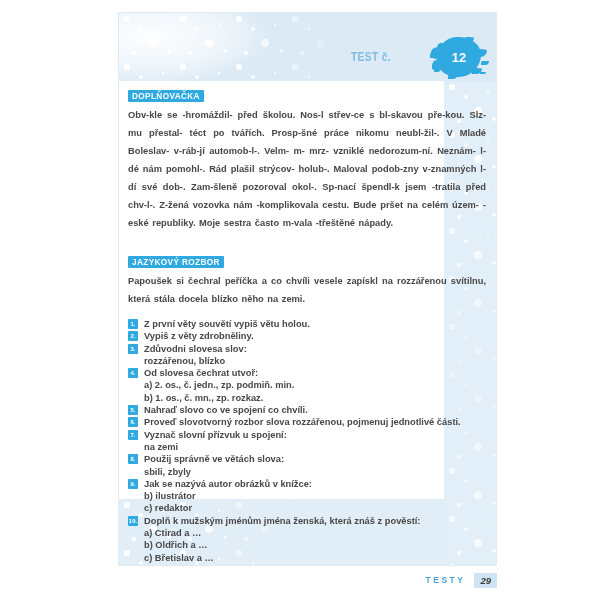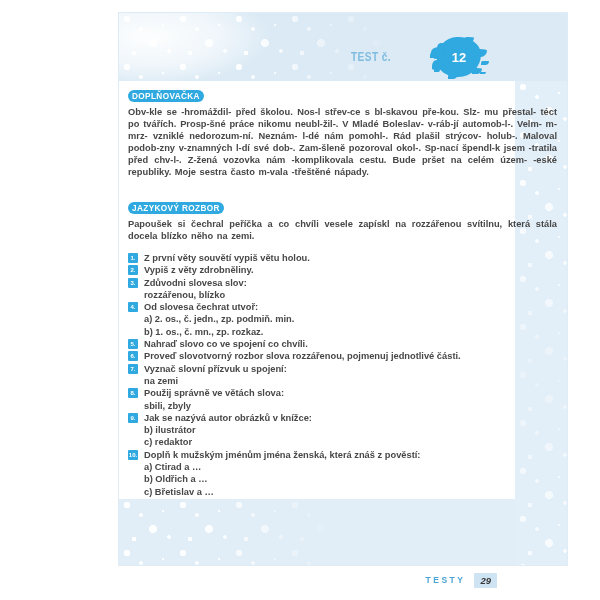--- a/index.html
+++ b/index.html
@@ -1,21 +1,21 @@
 <!DOCTYPE html>
 <html><head>
 <meta charset="utf-8">
 <style>
   html,body{margin:0;padding:0;}
   body{
     width:600px;height:600px;position:relative;background:#ffffff;
     font-family:"Liberation Sans", sans-serif;color:#3d3d3d;overflow:hidden;
   }
   .page{
-    position:absolute;left:118px;top:12px;width:450px;height:554px;
+    position:absolute;left:118px;top:12px;width:379px;height:554px;
     background:#ffffff;border:1px solid #e0ecf5;box-sizing:border-box;overflow:hidden;
   }
   
   .band-top{position:absolute;top:0;left:0;right:0;height:68px;background:#dbeaf5;}
   .band-right{position:absolute;top:68px;right:0;bottom:0;width:52px;background:#e3eff8;}
   .band-bottom{position:absolute;bottom:0;left:0;right:52px;height:66px;background:#e2eef7;}
   
   .band-top::before,.band-right::before,.band-bottom::before{
     content:"";position:absolute;inset:0;
     background-image:
@@ -65,24 +65,24 @@
   }
   .badge-num{
     position:absolute;inset:0;display:flex;align-items:center;justify-content:center;
     color:#ffffff;font-size:13px;font-weight:bold;
   }
   
   .content{position:absolute;left:9px;right:10px;top:72px;}
   .section-label{
     display:inline-block;background:#2fa9e0;color:#ffffff;
     font-size:8.2px;font-weight:bold;letter-spacing:.4px;
-    padding:2px 4px 1px 4px;border-radius:6px;
+    padding:2px 4px 1px 4px;border-radius:1px;
   }
   .para{
-    margin:3px 0 0 0;font-size:9.3px;line-height:12px;font-weight:bold;
+    margin:3px 0 0 0;font-size:9.3px;line-height:18px;font-weight:bold;
     text-align:justify;color:#474747;word-spacing:1px;
   }
   .sec2{margin-top:19px;}
   .task-list{margin-top:10px;}
   .task{display:flex;align-items:flex-start;}
   .task-num{
     flex:0 0 10px;height:10px;margin:1px 6px 0 0;background:#2fa9e0;color:#ffffff;
     font-size:6px;line-height:10px;font-weight:bold;text-align:center;border-radius:1px;
   }
   .task-body{flex:1;font-size:9.3px;line-height:12.3px;font-weight:bold;color:#474747;}

